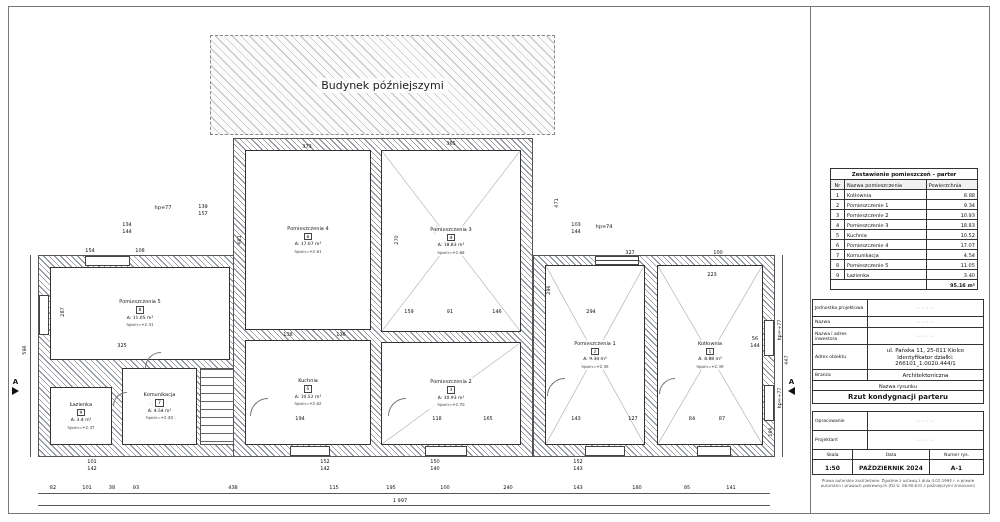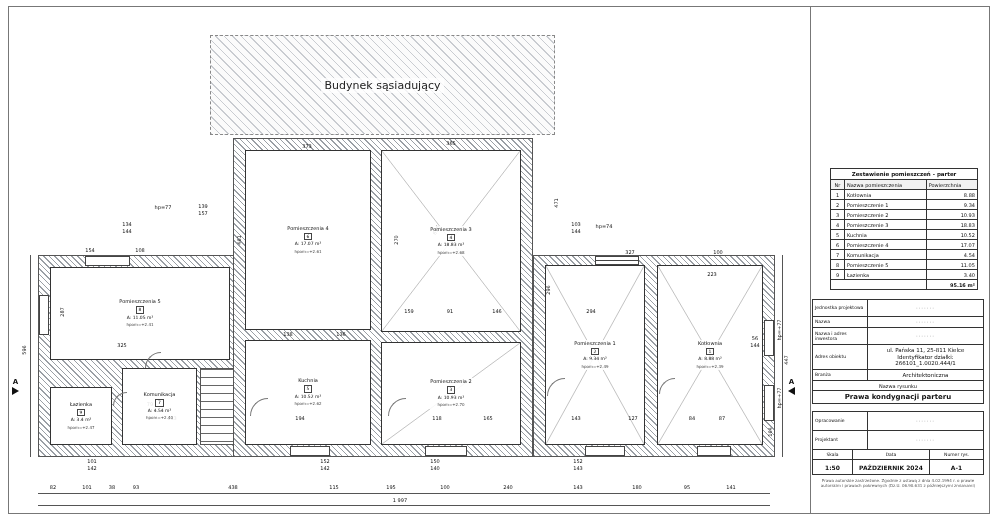--- a/index.html
+++ b/index.html
@@ -107,21 +107,21 @@
 </style>
 </head>
 <body>
 
 <div class="frame"></div>
 <div class="divider"></div>
 
 <div class="plan-layer">
 
   <div class="neighbor">
-    <span class="neighbor-label">Budynek sąsiadujący</span>
+    <span class="neighbor-label">Budynek późniejszymi</span>
   </div>
 
   <div class="hatch" style="left:38px;top:255px;width:200px;height:202px"></div>
   <div class="hatch" style="left:233px;top:138px;width:300px;height:319px"></div>
   <div class="hatch" style="left:533px;top:255px;width:242px;height:202px"></div>
 
   <div class="room" style="left:50px;top:267px;width:180px;height:93px">
     <div class="rlabel">
       <span class="rname">Pomieszczenia 5</span>
       <span class="rnum">8</span>
@@ -413,21 +413,21 @@
 
   <div class="tbrow" style="height:12px">
     <div class="tblabel">Branża</div>
     <div class="tbvalue">Architektoniczna</div>
   </div>
 
   <div class="tbfull" style="height:11px">
     <span class="drawing-name-label">Nazwa rysunku</span>
   </div>
   <div class="tbfull" style="height:14px">
-    <span class="drawing-name">Prawa kondygnacji parteru</span>
+    <span class="drawing-name">Rzut kondygnacji parteru</span>
   </div>
 
   <div class="tbgap"></div>
 
   <div class="tbrow" style="height:20px">
     <div class="tblabel">Opracowanie</div>
     <div class="tbvalue redacted">·······</div>
   </div>
 
   <div class="tbrow" style="height:20px">

